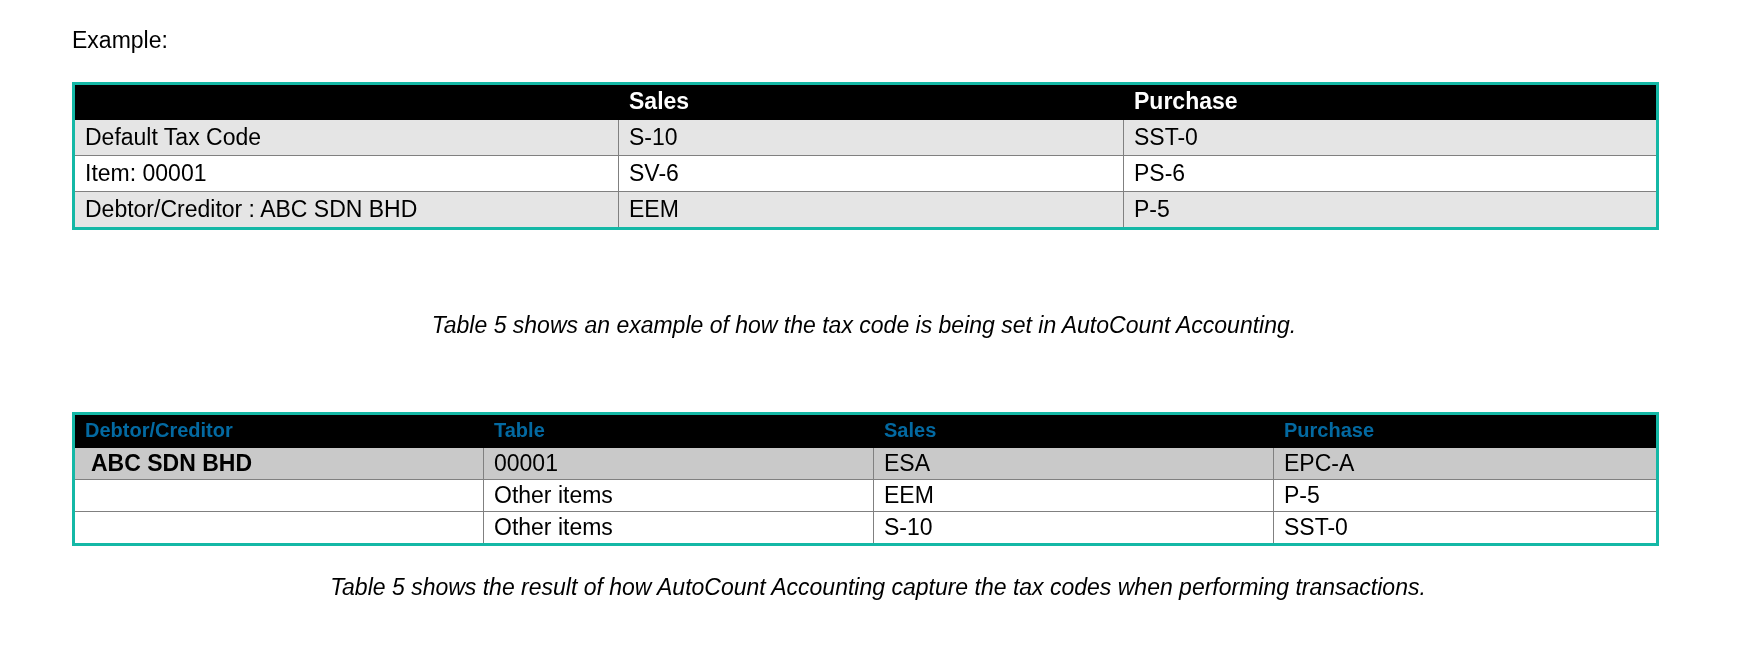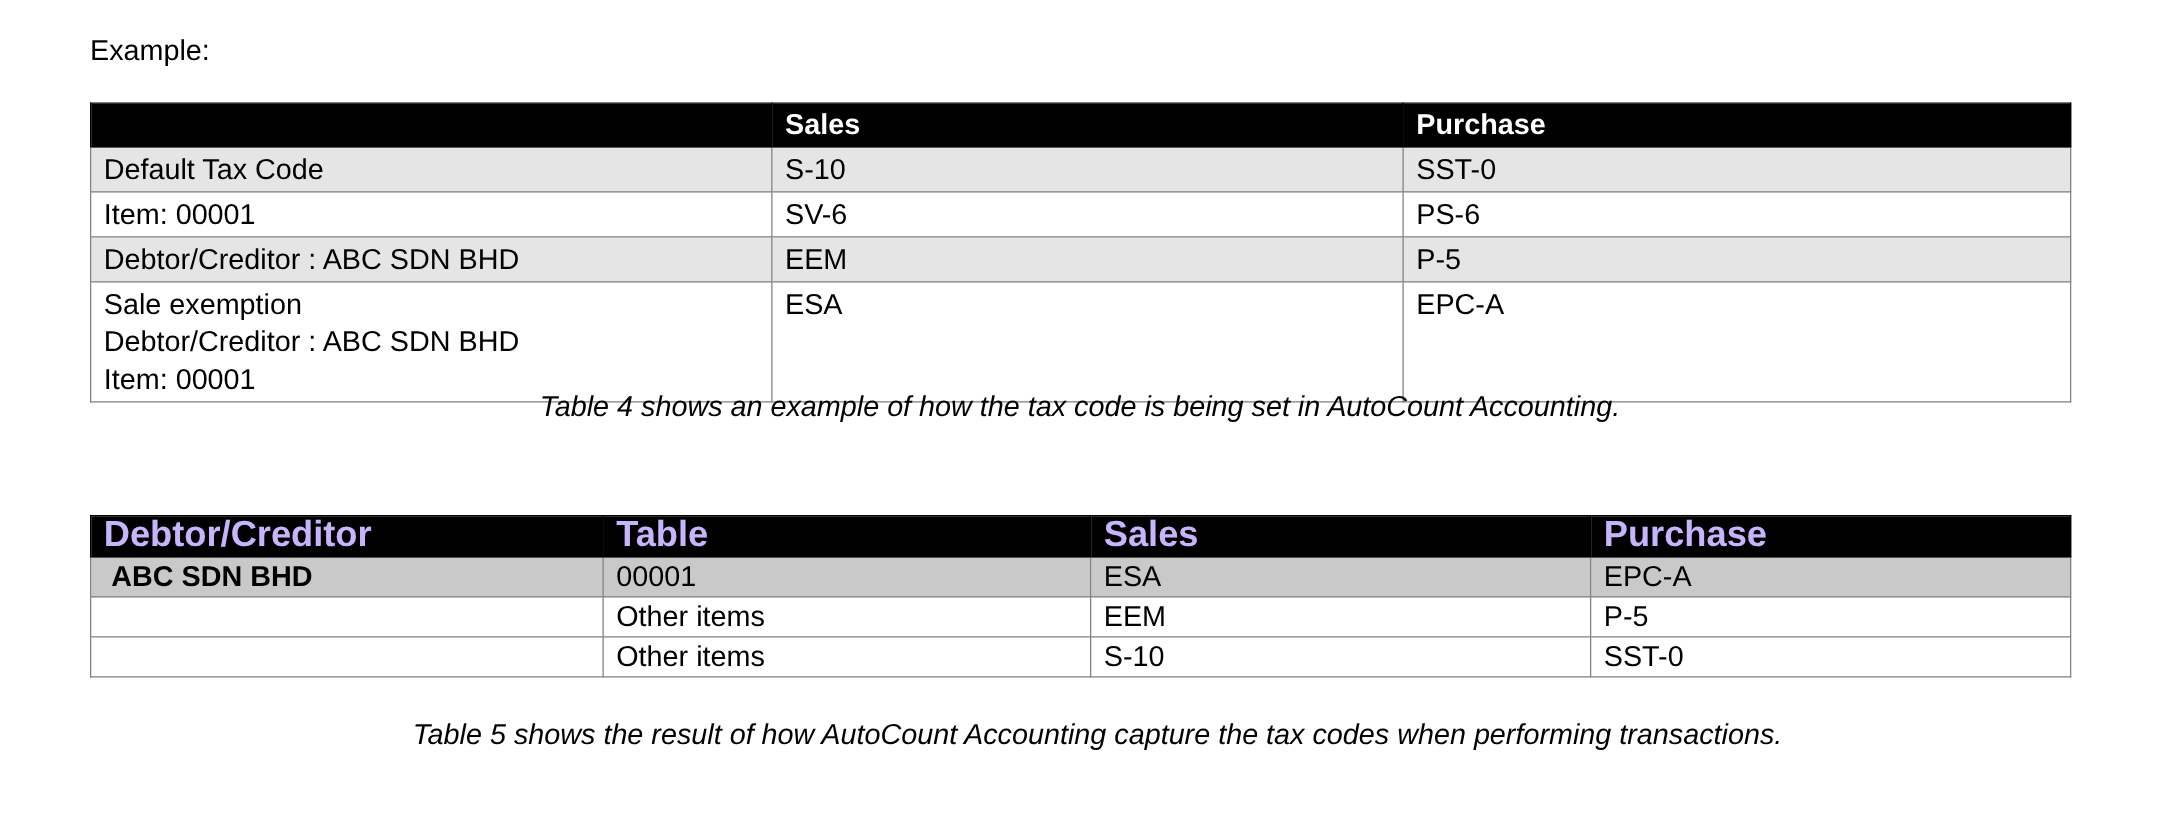--- a/index.html
+++ b/index.html
@@ -26,21 +26,21 @@
     left: 72px;
     top: 26px;
     font-size: 23px;
     line-height: 28px;
     color: #000;
   }
 
   table.doc-table {
     border-collapse: collapse;
     table-layout: fixed;
-    border: 1px solid #14b8a6;
+    border: 3px solid #14b8a6;
   }
 
   
   .table4-wrap {
     position: absolute;
     left: 72px;
     top: 82px;
     width: 1584px;
   }
   table.t4 {
@@ -99,22 +99,22 @@
   table.t5 {
     width: 1584px;
   }
   table.t5 col.d1 { width: 410px; }
   table.t5 col.d2 { width: 390px; }
   table.t5 col.d3 { width: 400px; }
   table.t5 col.d4 { width: 384px; }
 
   table.t5 thead th {
     background: #000000;
-    color: #c4b5fd;
-    font-size: 29px;
+    color: #0369a1;
+    font-size: 20px;
     font-weight: bold;
     text-align: left;
     padding: 2px 10px 4px 10px;
     border: 1px solid #000000;
     height: 26px;
     line-height: 26px;
   }
   table.t5 tbody td {
     font-size: 23px;
     line-height: 28px;
@@ -166,30 +166,25 @@
         <tr>
           <td>Item: 00001</td>
           <td>SV-6</td>
           <td>PS-6</td>
         </tr>
         <tr class="shaded">
           <td>Debtor/Creditor : ABC SDN BHD</td>
           <td>EEM</td>
           <td>P-5</td>
         </tr>
-        <tr>
-          <td class="multiline">Sale exemption<br>Debtor/Creditor : ABC SDN BHD<br>Item: 00001</td>
-          <td>ESA</td>
-          <td>EPC-A</td>
-        </tr>
       </tbody>
     </table>
   </div>
 
-  <div class="cap cap4">Table 4 shows an example of how the tax code is being set in AutoCount Accounting.</div>
+  <div class="cap cap4">Table 5 shows an example of how the tax code is being set in AutoCount Accounting.</div>
 
   <div class="table5-wrap">
     <table class="doc-table t5">
       <colgroup>
           <col class="d1">
           <col class="d2">
           <col class="d3">
           <col class="d4">
         </colgroup>
       <thead>

